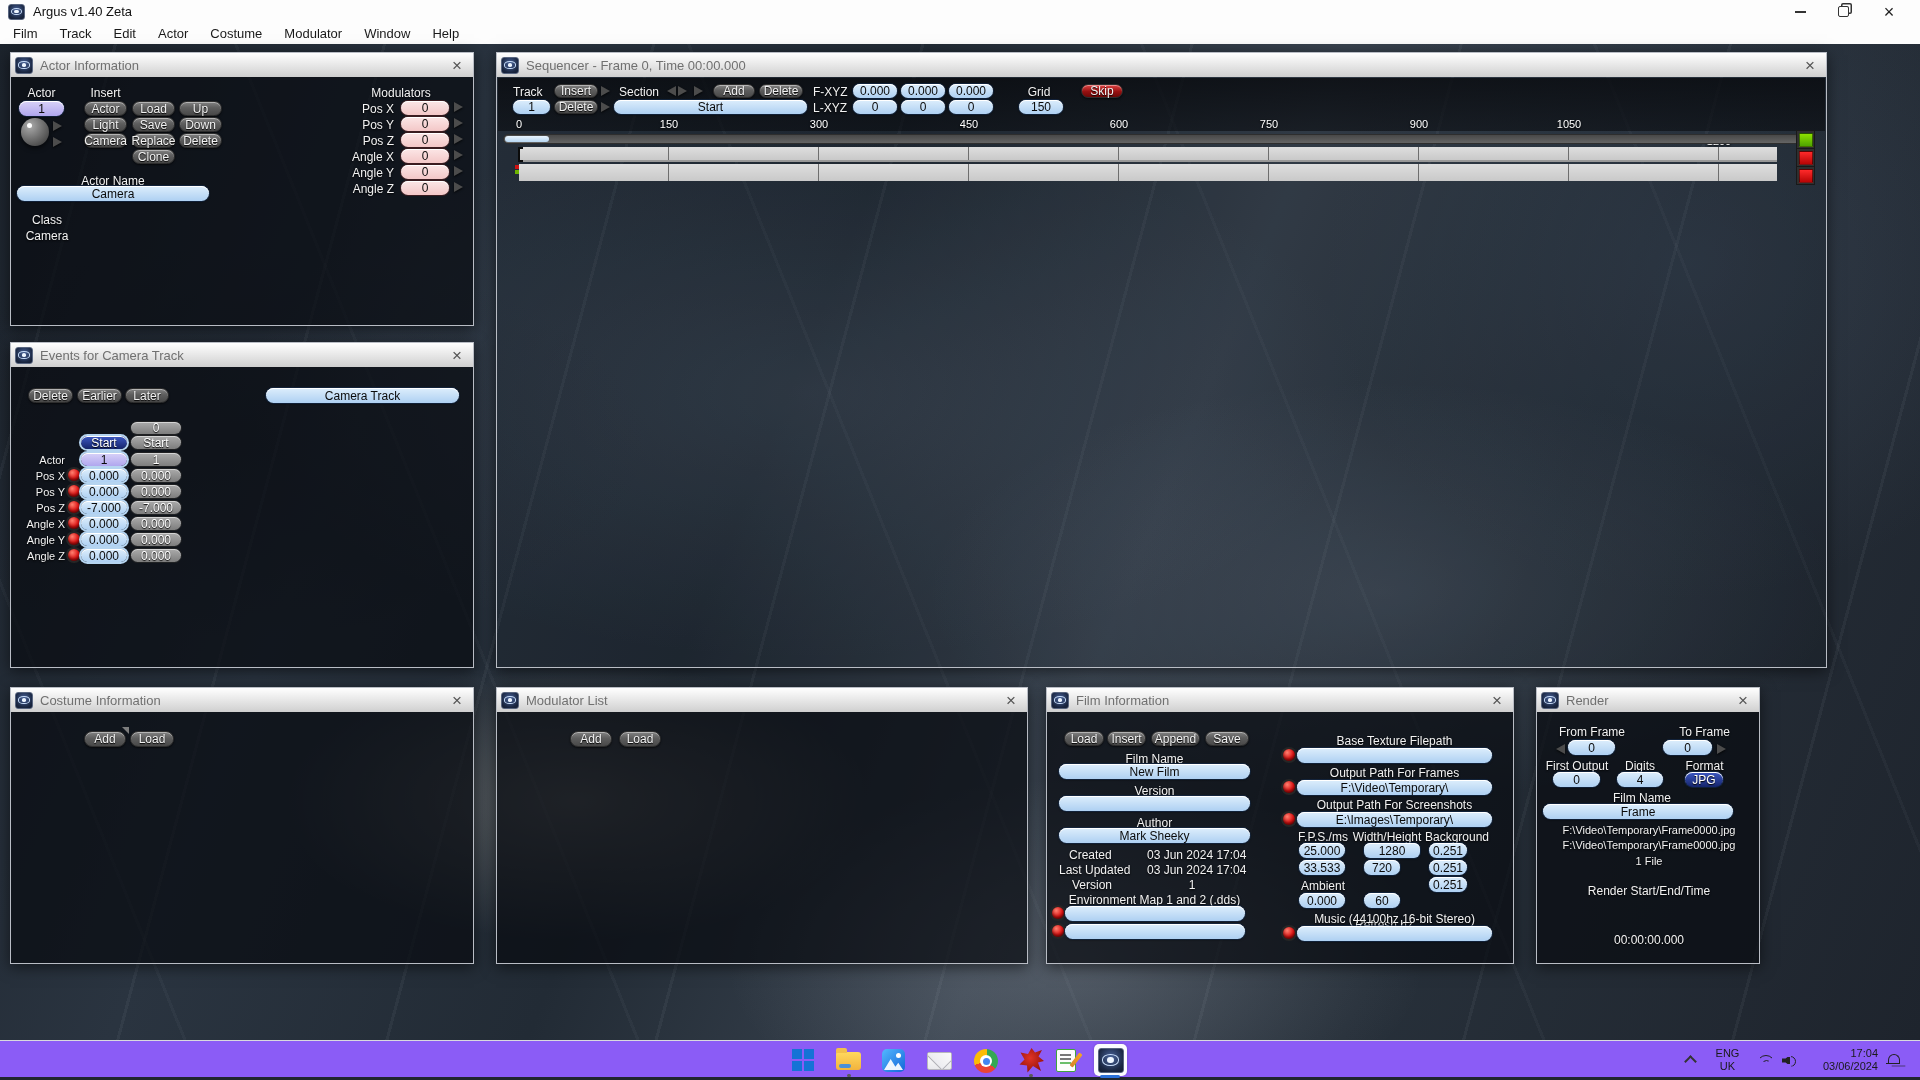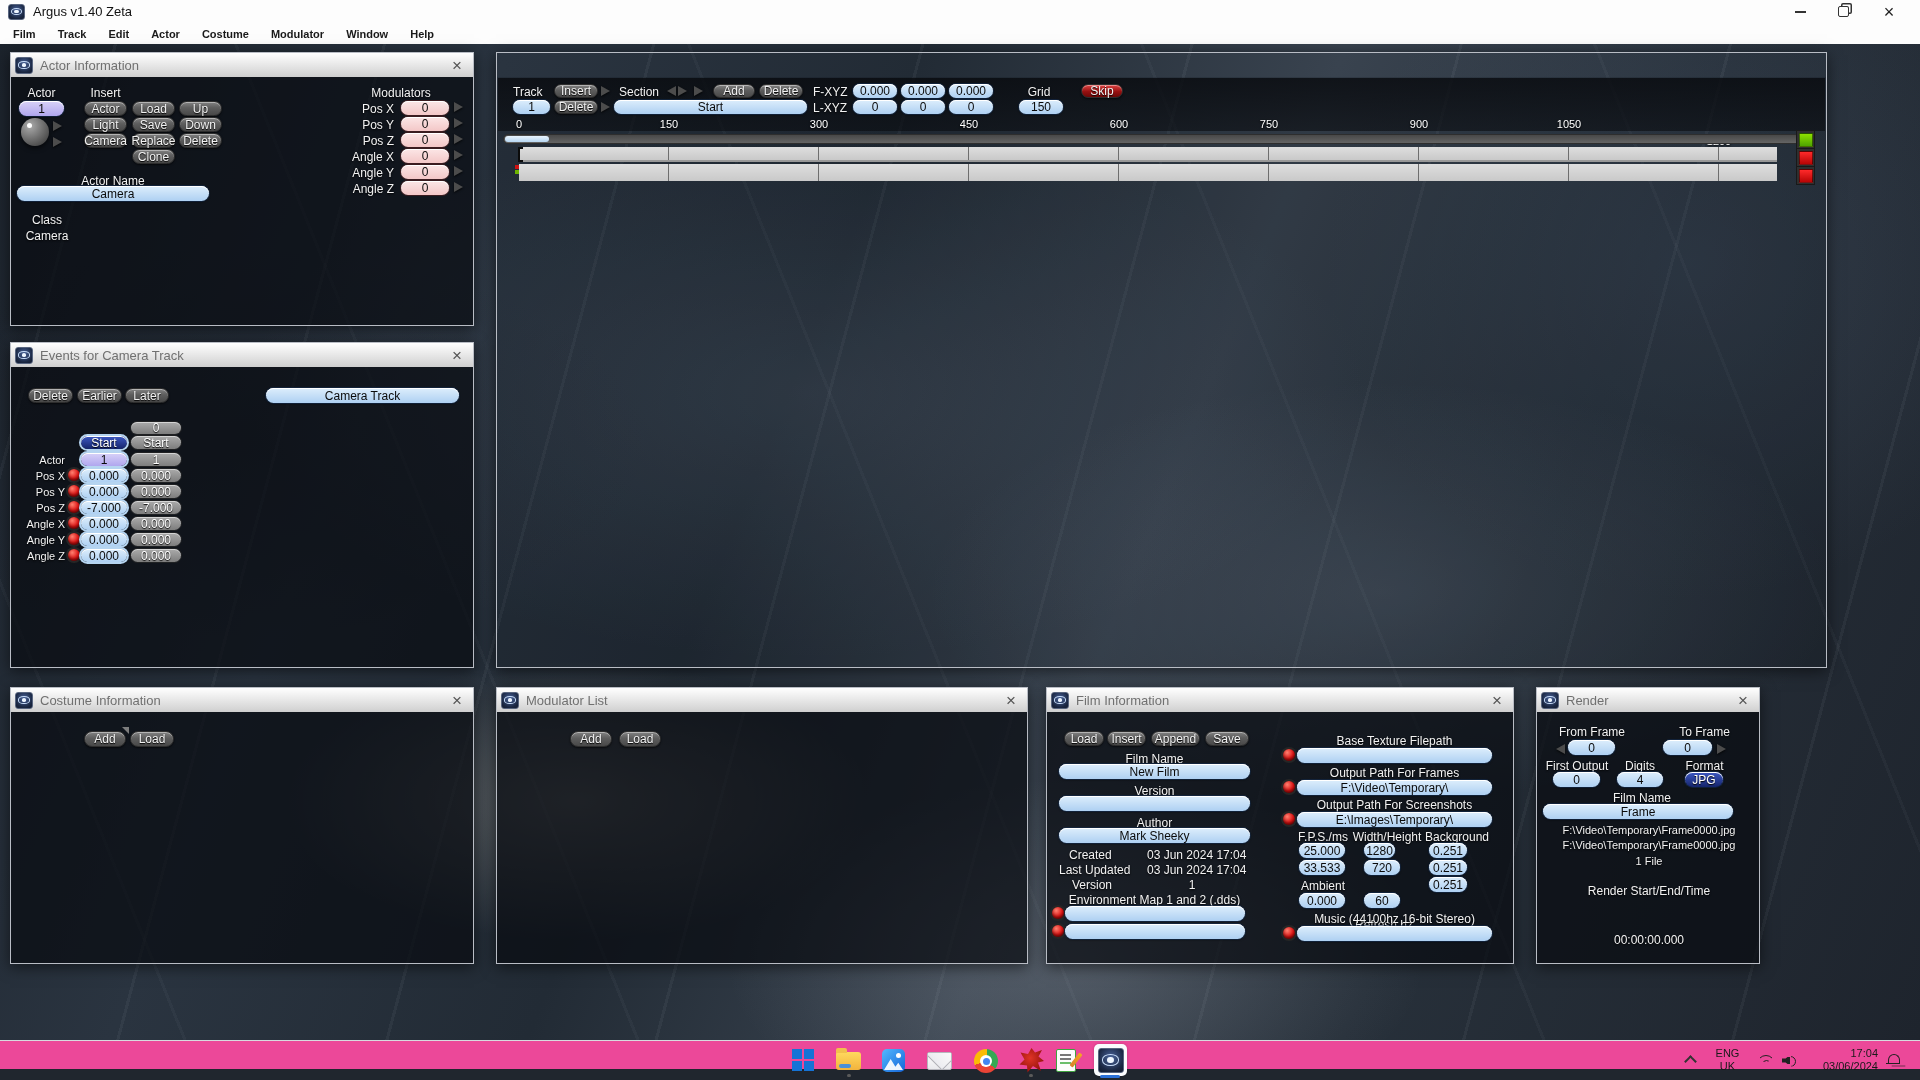--- a/index.html
+++ b/index.html
@@ -8,21 +8,21 @@
 
   
   .titlebar { position:absolute; left:0; top:0; width:1920px; height:23px; background:#fdfdfd; display:flex; align-items:center; padding-left:8px; gap:8px; }
   .apptitle { font-size:13px; color:#111; }
   .wincontrols { position:absolute; right:0; top:0; height:23px; width:140px; }
   .wc { position:absolute; top:0; width:30px; height:23px; display:flex; align-items:center; justify-content:center; }
   .wc-min::before { content:""; width:11px; height:2px; background:#333; }
   .wc-restore::before { content:""; width:9px; height:9px; border:1.5px solid #333; border-radius:2px; box-shadow:3px -3px 0 -1.5px #fff, 3px -3px 0 0 #333; }
   .wc-close::before { content:"×"; font-size:18px; color:#222; line-height:1; }
   .menubar { position:absolute; left:0; top:23px; width:1920px; height:21px; background:#fdfdfd; display:flex; align-items:center; padding-left:2px; }
-  .menuitem { font-size:11px; color:#1a1a1a; padding:0 11px; height:21px; display:flex; align-items:center;font-weight:bold; }
+  .menuitem { font-size:13px; color:#1a1a1a; padding:0 11px; height:21px; display:flex; align-items:center; }
 
   
   .client { position:absolute; left:0; top:44px; width:1920px; height:996px;
     background-color:#252d37;
     background-image:
       repeating-linear-gradient(105deg, transparent 0 110px, rgba(215,225,235,.05) 110px 113px, transparent 113px 260px),
       repeating-linear-gradient(68deg, transparent 0 170px, rgba(200,210,225,.04) 170px 173px, transparent 173px 420px),
       radial-gradient(ellipse 420px 200px at 30% 76%, rgba(208,202,190,.30), transparent 70%),
       radial-gradient(ellipse 500px 260px at 56% 92%, rgba(190,196,206,.22), transparent 70%),
       radial-gradient(ellipse 650px 300px at 72% 55%, rgba(150,165,185,.20), transparent 70%),
@@ -84,21 +84,21 @@
   .seq-bracket { position:absolute; width:5px; height:15px; border-left:2px solid #0b0b0b; border-top:2px solid #0b0b0b; border-bottom:2px solid #0b0b0b; }
   .mark { position:absolute; width:4px; height:4px; }
   .sqbtn { position:absolute; width:19px; height:19px; background:#2f2f2f; border:1px solid #191919; display:flex; align-items:center; justify-content:center; }
   .sqbtn::before { content:""; width:12px; height:12px; border:1px solid rgba(0,0,0,.5); }
   .sqbtn.green::before { background:linear-gradient(180deg,#8ee000,#4ea400); }
   .sqbtn.redc::before { background:linear-gradient(180deg,#ff2a2a,#b80505); }
 
   .notch { position:absolute; width:0; height:0; border-left:7px solid transparent; border-top:7px solid #7d7d7d; }
 
   
-  .taskbar { position:absolute; left:0; top:1040px; width:1920px; height:29px; background:#ec4899; border-top:1px solid #d8dadf; }
+  .taskbar { position:absolute; left:0; top:1040px; width:1920px; height:37px; background:#8b5cf6; border-top:1px solid #d8dadf; }
   .tb { position:absolute; }
   .ic-win { width:22px; height:22px; position:relative; }
   .ic-win::before { content:""; position:absolute; width:10px; height:10px; background:#1573d6; box-shadow:12px 0 0 #1573d6, 0 12px 0 #1573d6, 12px 12px 0 #1573d6; }
   .ic-folder { width:25px; height:18px; background:linear-gradient(180deg,#ffd95e,#f2b33d); border-radius:2px 3px 3px 3px; position:relative; }
   .ic-folder::before { content:""; position:absolute; left:0; top:-4px; width:11px; height:5px; background:#f2c04d; border-radius:2px 2px 0 0; }
   .ic-folder::after { content:""; position:absolute; left:3px; bottom:2px; width:12px; height:4px; background:#4a90d9; border-radius:2px; }
   .ic-photos { width:23px; height:23px; border-radius:5px; background:linear-gradient(135deg,#52b9ff,#1565d8); position:relative; overflow:hidden; }
   .ic-photos::before { content:""; position:absolute; left:2px; bottom:2px; width:19px; height:11px; background:#fff; clip-path:polygon(0 100%, 35% 0, 60% 70%, 75% 35%, 100% 100%); opacity:.92; }
   .ic-photos::after { content:""; position:absolute; right:4px; top:4px; width:5px; height:5px; border-radius:50%; background:#fff; }
   .ic-mail { width:25px; height:18px; background:linear-gradient(180deg,#fff,#e9e9ec); border:1px solid #b7b7bd; border-radius:2px; position:relative; overflow:hidden; }
@@ -197,20 +197,25 @@
     <div class="lbl r" style="left:286px;top:113px;width:97px;">Angle Y</div>
     <div class="fld pink" style="left:390px;top:112px;width:48px;height:14px;">0</div>
     <span class="tri-r" style="left:443px;top:113px;"></span>
     <div class="lbl r" style="left:286px;top:129px;width:97px;">Angle Z</div>
     <div class="fld pink" style="left:390px;top:128px;width:48px;height:14px;">0</div>
     <span class="tri-r" style="left:443px;top:129px;"></span>
   </div>
 
   <div class="panel" style="left:496px;top:8px;width:1331px;height:616px;">
     <div class="pbody light"></div>
+    <div class="ptitle">
+      <span class="eye" style="width:18px;height:17px;"></span>
+      <span class="ptext">Sequencer - Frame 0, Time 00:00.000</span>
+      <span class="pclose"></span>
+    </div>
     <div class="seqbar"></div>
     <div class="lbl l" style="left:16px;top:32px;">Track</div>
     <div class="btn" style="left:57px;top:31px;width:44px;height:14px;">Insert</div>
     <span class="tri-r" style="left:104px;top:33px;"></span>
     <div class="lbl l" style="left:122px;top:32px;">Section</div>
     <span class="tri-l" style="left:165px;top:33px;"></span>
     <span class="tri-r" style="left:181px;top:33px;"></span>
     <span class="tri-r" style="left:197px;top:33px;"></span>
     <div class="btn" style="left:216px;top:31px;width:42px;height:14px;">Add</div>
     <div class="btn" style="left:262px;top:31px;width:44px;height:14px;">Delete</div>
@@ -362,21 +367,21 @@
     <div class="lbl" style="left:250px;top:78px;width:195px;">Output Path For Frames</div>
     <span class="dot" style="left:236px;top:93px;"></span>
     <div class="fld" style="left:250px;top:92px;width:195px;height:15px;">F:\Video\Temporary\</div>
     <div class="lbl" style="left:250px;top:110px;width:195px;">Output Path For Screenshots</div>
     <span class="dot" style="left:236px;top:125px;"></span>
     <div class="fld" style="left:250px;top:124px;width:195px;height:15px;">E:\Images\Temporary\</div>
     <div class="lbl" style="left:250px;top:142px;width:52px;">F.P.S./ms</div>
     <div class="lbl" style="left:305px;top:142px;width:70px;">Width/Height</div>
     <div class="lbl" style="left:378px;top:142px;width:60px;">Background</div>
     <div class="fld" style="left:252px;top:155px;width:46px;height:15px;">25.000</div>
-    <div class="fld" style="left:317px;top:155px;width:31px;height:15px;">1280</div>
+    <div class="fld" style="left:317px;top:155px;width:56px;height:15px;border-radius:6px;">1280</div>
     <div class="fld" style="left:382px;top:155px;width:38px;height:15px;">0.251</div>
     <div class="fld" style="left:252px;top:172px;width:46px;height:15px;">33.533</div>
     <div class="fld" style="left:317px;top:172px;width:36px;height:15px;border-radius:7px;">720</div>
     <div class="fld" style="left:382px;top:172px;width:38px;height:15px;">0.251</div>
     <div class="lbl" style="left:250px;top:191px;width:52px;">Ambient</div>
     <div class="lbl" style="left:302px;top:191px;width:70px;margin-top:39px;">Refresh hz</div>
     <div class="fld" style="left:382px;top:189px;width:38px;height:15px;">0.251</div>
     <div class="fld" style="left:252px;top:205px;width:46px;height:15px;">0.000</div>
     <div class="fld" style="left:317px;top:205px;width:36px;height:15px;">60</div>
     <div class="lbl" style="left:250px;top:224px;width:195px;">Music (44100hz 16-bit Stereo)</div>

